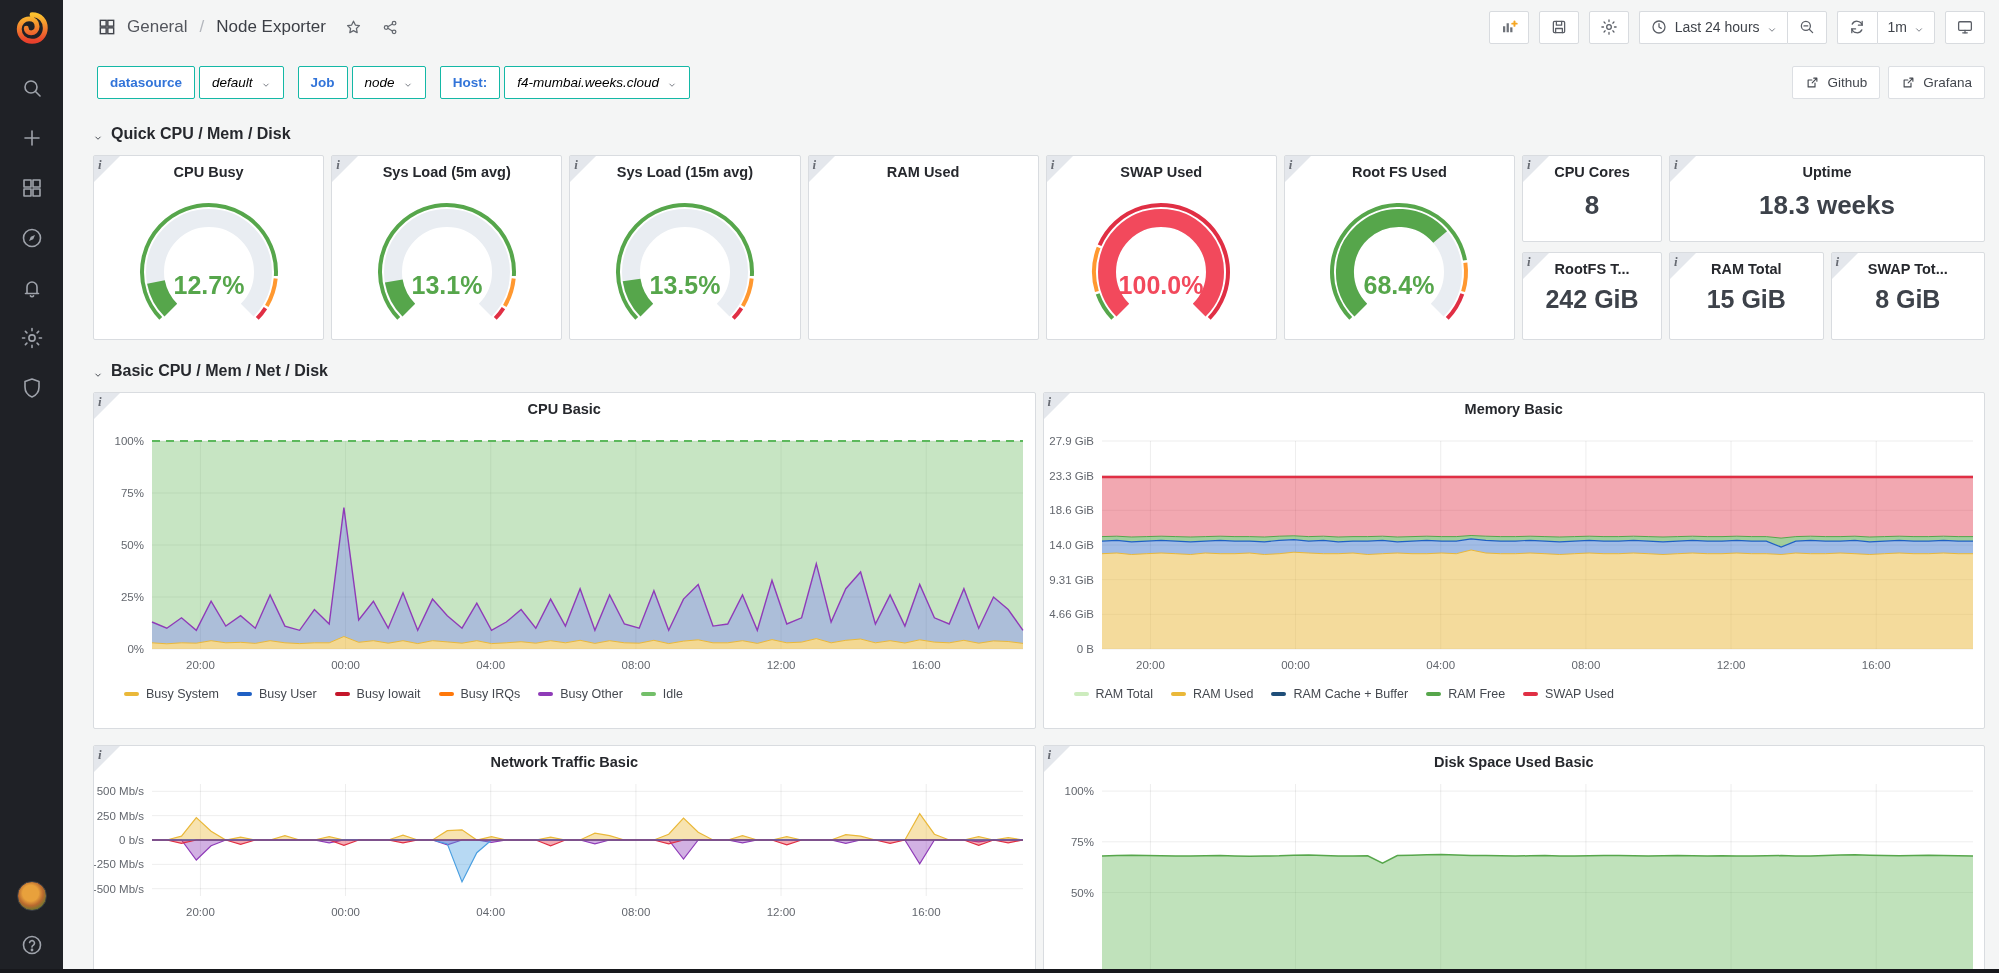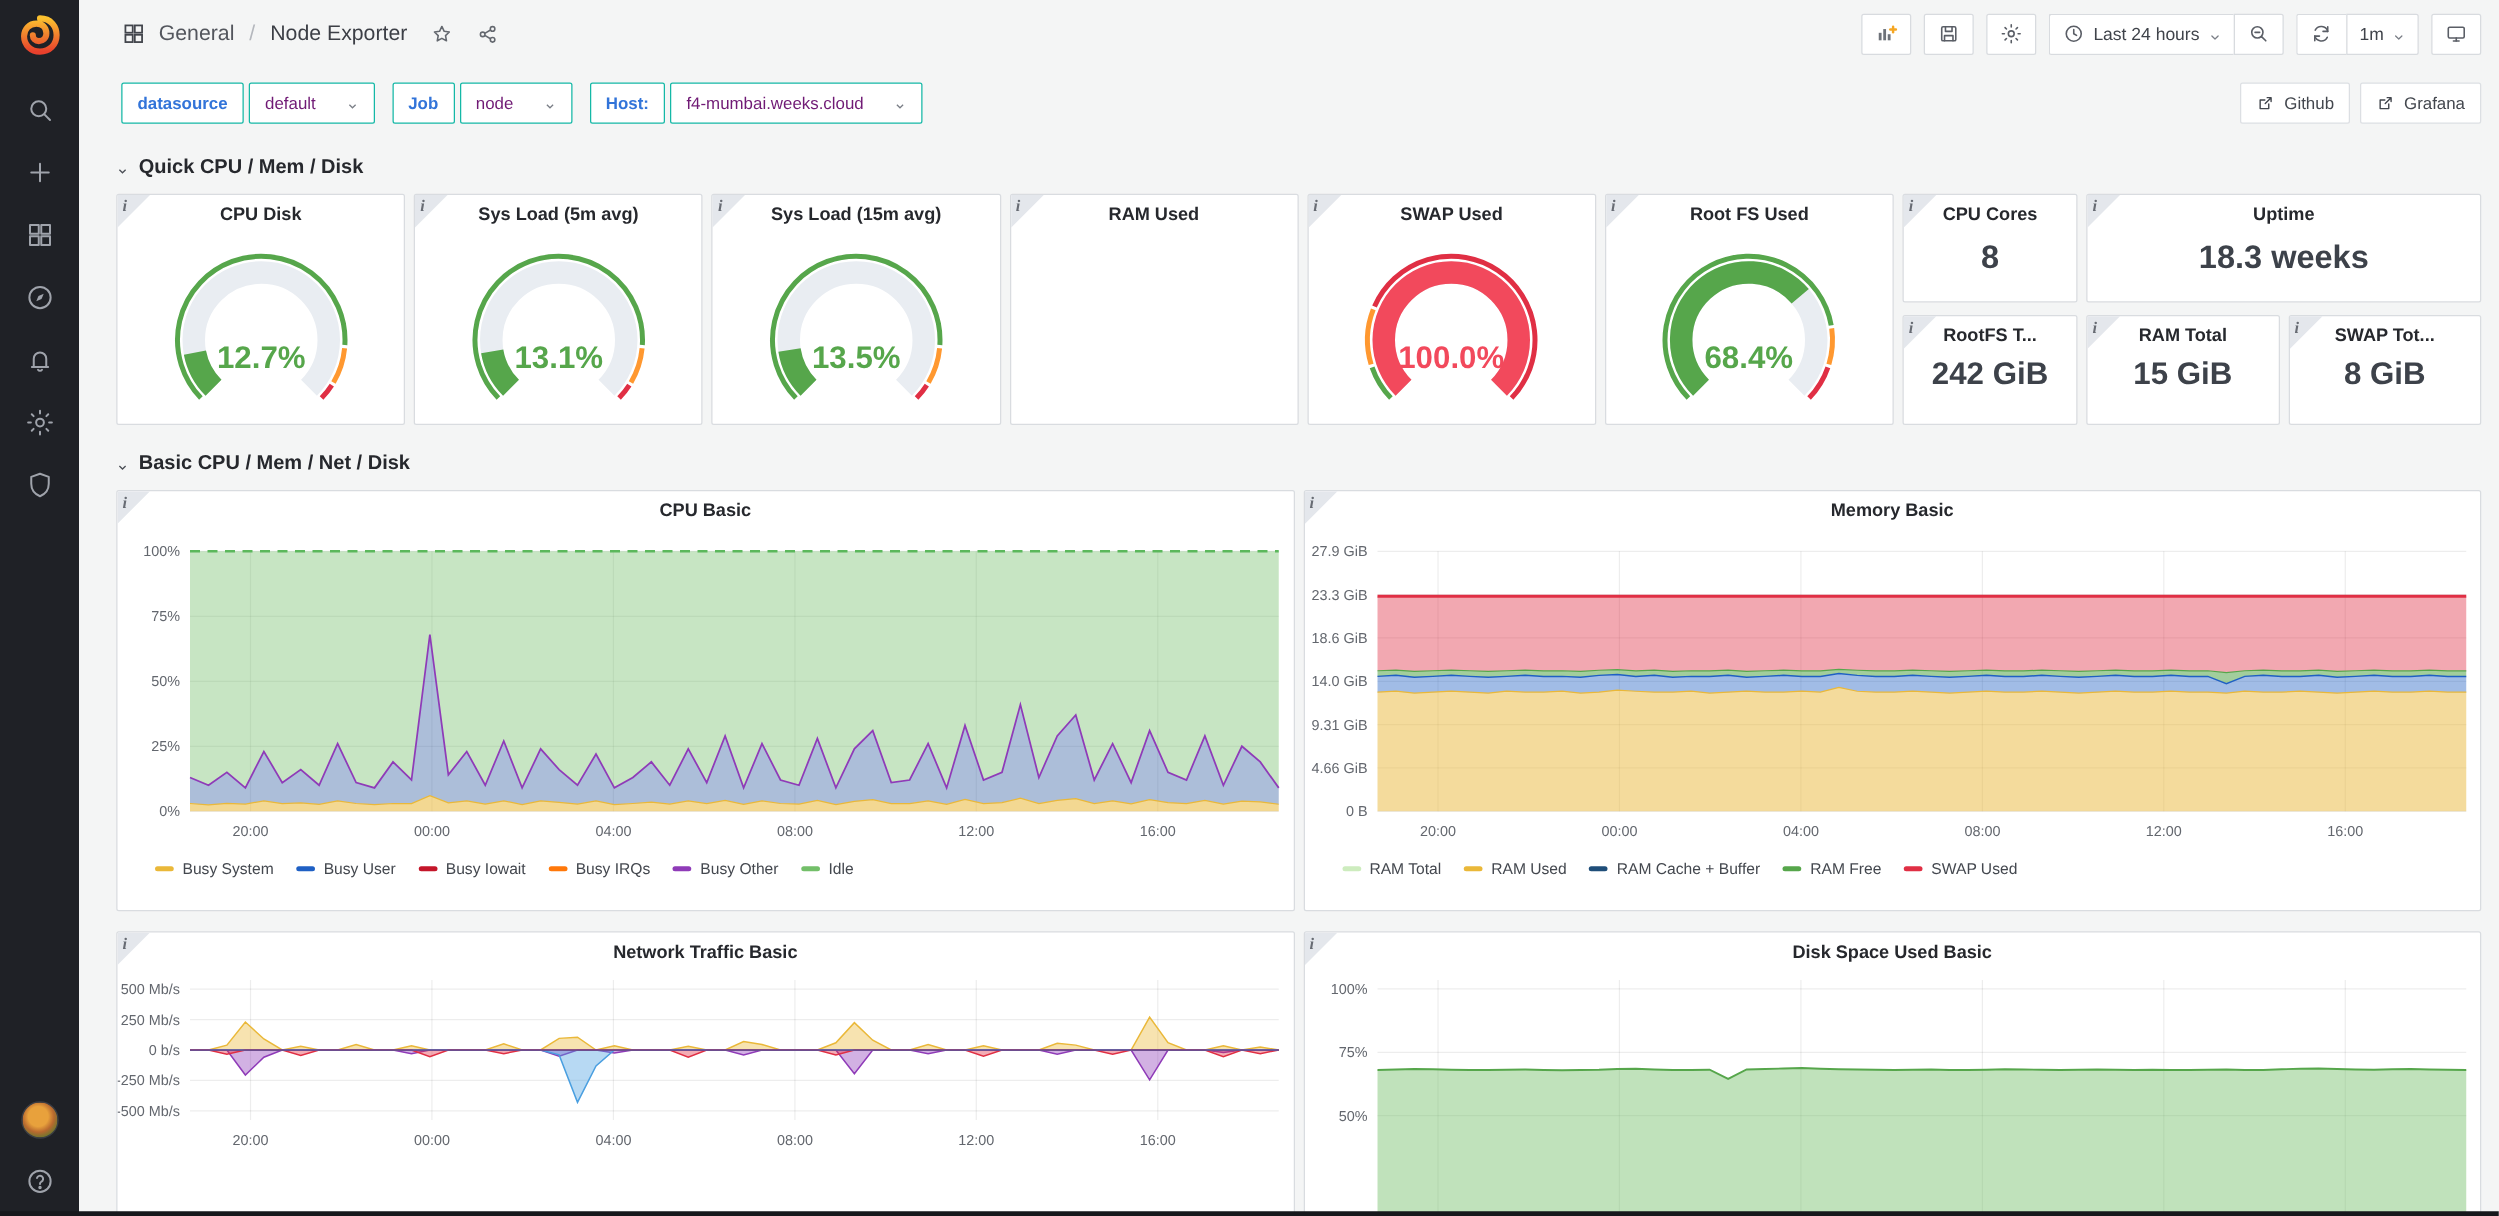--- a/index.html
+++ b/index.html
@@ -41,21 +41,21 @@
   .tb-label { color:#3f434a; font-size:14px; }
   .chev { width:10px; height:10px; }
   .chev svg { width:10px; height:10px; stroke:#7b7f87; stroke-width:2.4; fill:none; }
 
   
   .filter-row { display:flex; align-items:center; padding:12px 14px 0 34px; gap:14px; }
   .f-group { display:flex; gap:4px; }
   .f-label, .f-value { height:33px; background:#fff; border:1px solid #14b8a6; border-radius:2px;
                        display:flex; align-items:center; padding:0 12px; font-size:13.5px; cursor:pointer; }
   .f-label { color:#3274d9; font-weight:600; }
-  .f-value { color:#701a75; gap:24px; }
+  .f-value { color:#000000; gap:8px;font-style:italic; }
   .filter-right { margin-left:auto; display:flex; gap:8px; }
   .link-btn { height:33px; background:#fff; border:1px solid #dcdfe3; border-radius:2px; display:flex;
               align-items:center; gap:7px; padding:0 12px; font-size:13.5px; font-weight:400; color:#43474e; cursor:pointer; }
   .link-btn svg { width:15px; height:15px; stroke:currentColor; fill:none; stroke-width:1.8; stroke-linecap:round; stroke-linejoin:round; }
 
   
   .section-head { display:flex; align-items:center; gap:8px; padding:0 14px 0 30px; font-size:16px;
                   font-weight:700; color:#26282d; cursor:pointer; }
   .section-head .chev svg { stroke:#4a4e55; }
   .sh1 { margin-top:22px; height:26px; }
@@ -299,21 +299,21 @@
         </svg></span>
     <span>Quick CPU / Mem / Disk</span>
   </div>
 
   <div class="gauge-row" id="gauge-row">
 
     <div class="panel gauge-panel">
         <span class="info-corner">
           <i>i</i>
         </span>
-        <div class="panel-title">CPU Disk</div>
+        <div class="panel-title">CPU Busy</div>
         <div class="gauge-wrap">
           <svg width="190" height="150" viewBox="0 0 190 150">
             <path d="M46.74 138.47 A67 67 0 1 1 161.88 96.00" stroke="#56A64B" stroke-width="4" fill="none"></path>
             <path d="M161.68 98.51 A67 67 0 0 1 152.78 125.92" stroke="#FF9830" stroke-width="4" fill="none"></path>
             <path d="M151.46 128.08 A67 67 0 0 1 143.26 138.47" stroke="#E02F44" stroke-width="4" fill="none"></path>
             <path d="M56.82 130.18 A54 54 0 1 1 133.18 130.18" stroke="#e9edf2" stroke-width="18" fill="none"></path>
             <path d="M56.82 130.18 A54 54 0 0 1 41.94 102.04" stroke="#56A64B" stroke-width="18" fill="none"></path>
             <text x="95" y="114" text-anchor="middle" font-size="25" font-weight="bold" fill="#56A64B" font-family="Liberation Sans, sans-serif">12.7%</text>
           </svg>
         </div>

